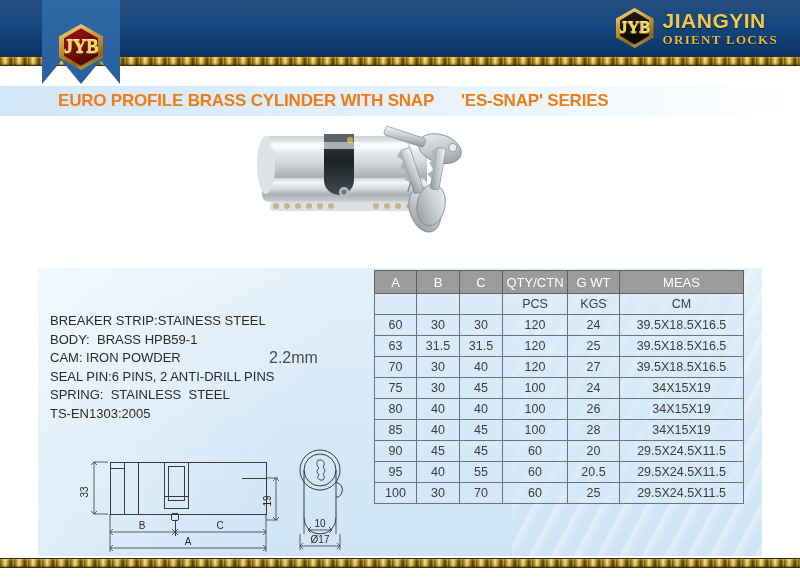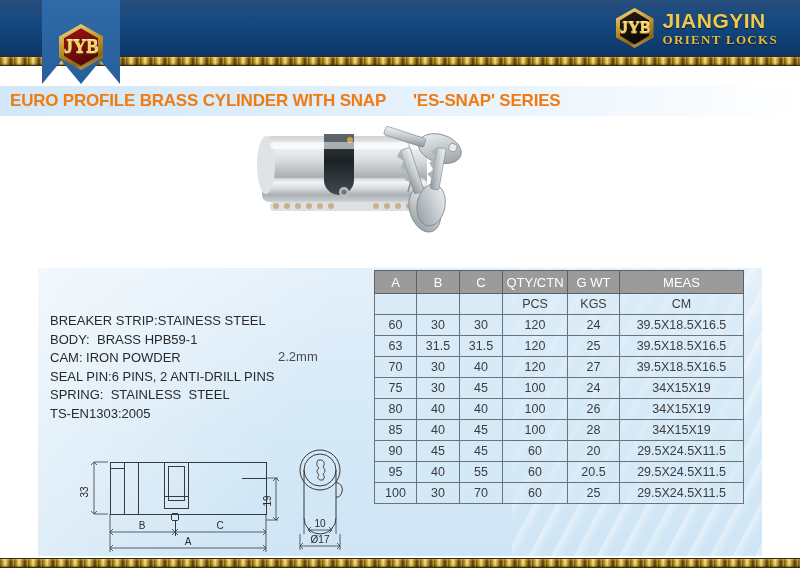--- a/index.html
+++ b/index.html
@@ -32,21 +32,21 @@
 
   
   .hex {
     position: relative; display: block;
     clip-path: polygon(50% 0%, 100% 27%, 100% 73%, 50% 100%, 0% 73%, 0% 27%);
   }
   .hex-outer { background: linear-gradient(160deg,#f7df92 0%, #c99a2e 40%, #8d6312 75%, #e8cf7d 100%); }
   .hex-inner {
     position: absolute; left: 11%; top: 9%; width: 78%; height: 82%;
     clip-path: polygon(50% 0%, 100% 27%, 100% 73%, 50% 100%, 0% 73%, 0% 27%);
-    display: flex; align-items: center; justify-content: flex-start; border-radius: 8px;
+    display: flex; align-items: center; justify-content: center; border-radius: 8px;
   }
   .hex-red { background: linear-gradient(150deg,#9c1414 0%, #6d0c0c 60%, #3e0606 100%); }
   .hex-dark { background: linear-gradient(150deg,#2a2015 0%, #120d07 60%, #070503 100%); }
   .hex-text {
     font-family: "Liberation Serif", serif; font-weight: bold;
     color: #f4d56a; letter-spacing: -0.5px;
     text-shadow: 0 1px 0 #8a6412, 0 -1px 0 #fdf3c0;
   }
 
   .brand {
@@ -75,21 +75,21 @@
     border-bottom: 1px solid #3a2d08;
     box-shadow: inset 0 1px 2px rgba(255,255,255,0.35), inset 0 -1px 2px rgba(0,0,0,0.4);
   }
   .gold-top { top: 56px; }
   .gold-bottom { top: 558px; }
 
   
   .title-bar {
     position: absolute; left: 0; top: 86px; width: 800px; height: 30px;
     background: linear-gradient(90deg, #d2e7f7 0%, #dcecfa 30%, #eaf4fc 62%, #ffffff 100%);
-    display: flex; align-items: center;
+    display: flex; align-items: center; padding-left: 48px;
   }
   .title-text {
     font-size: 17px; font-weight: bold; color: #ef7b12;
     letter-spacing: -0.2px; margin-left: 10px; white-space: pre;
   }
 
   
   .photo { position: absolute; left: 236px; top: 118px; width: 270px; height: 140px; }
 
   
@@ -106,22 +106,22 @@
       repeating-linear-gradient(118deg,
         rgba(255,255,255,0.00) 0px, rgba(255,255,255,0.00) 9px,
         rgba(255,255,255,0.55) 11px, rgba(255,255,255,0.00) 20px);
     opacity: 0.75;
   }
 
   
   .specs { position: absolute; left: 12px; top: 44px; width: 330px; }
   .spec-row { font-size: 13px; color: #2a2a2a; line-height: 18.5px; white-space: pre; }
   .spec-note {
-    position: absolute; left: 240px; top: 81px;
-    font-size: 13px; color: #4a4a4a;
+    position: absolute; left: 231px; top: 81px;
+    font-size: 16px; color: #4a4a4a;
   }
 
   
   .drawing { position: absolute; left: 0px; top: 176px; width: 345px; height: 112px; }
 
   
   .spec-table {
     position: absolute; left: 336px; top: 2px;
     border-collapse: collapse; font-size: 12.5px;
   }

